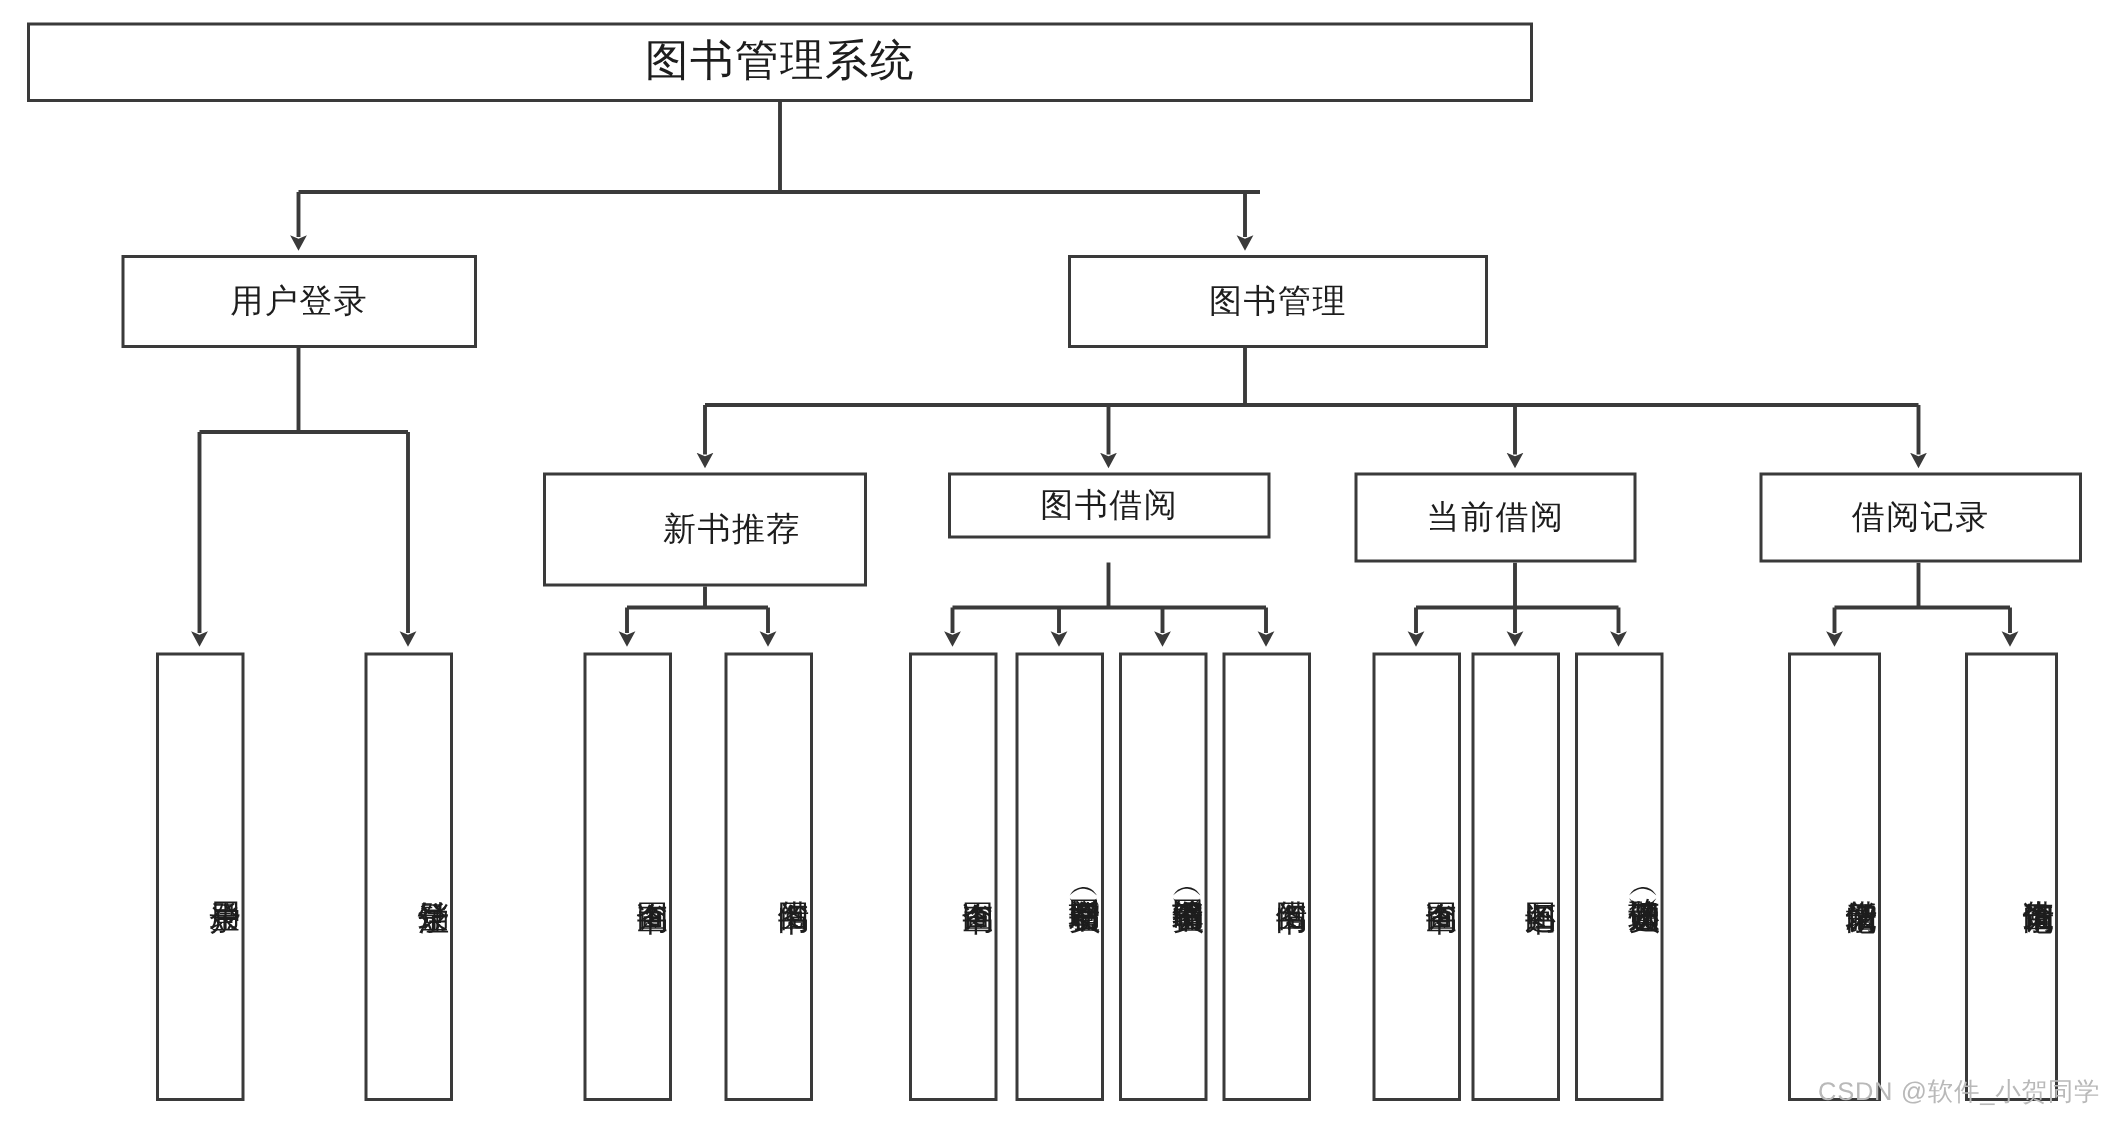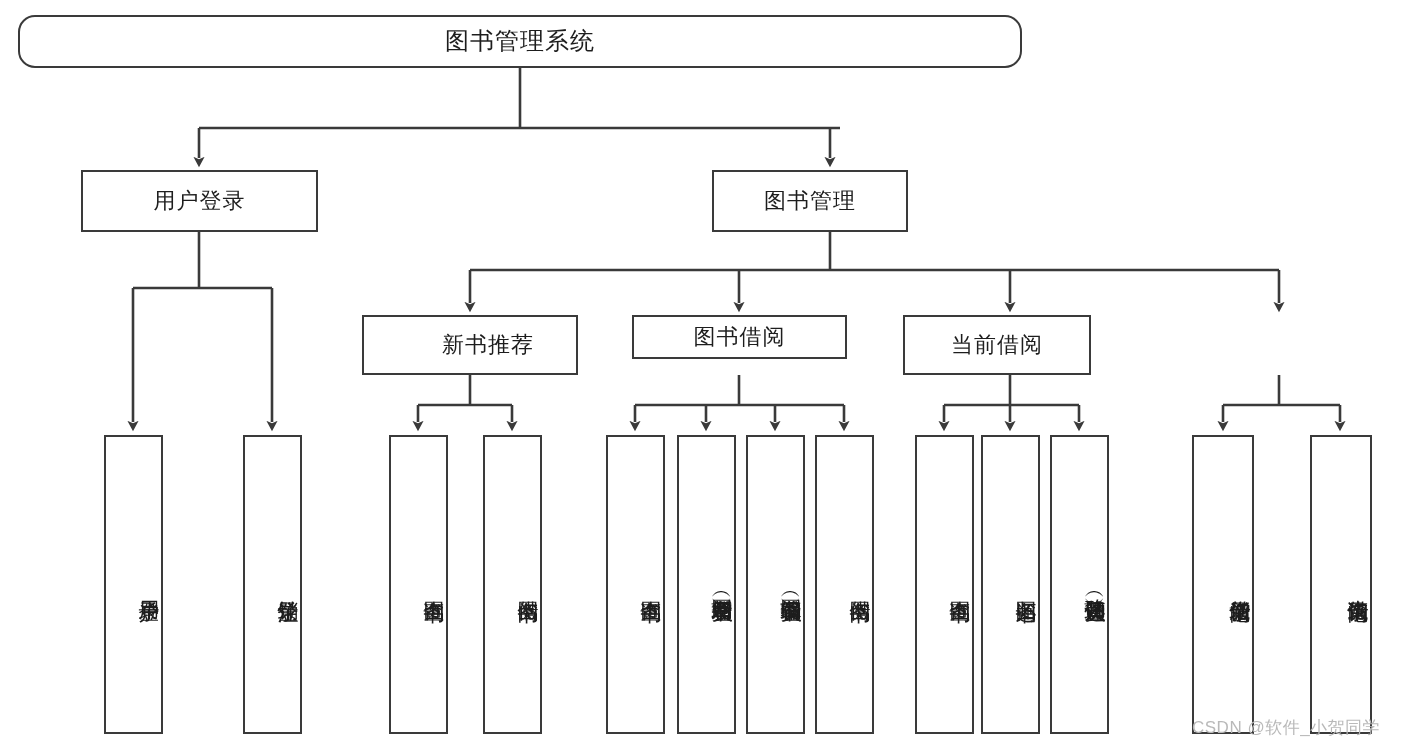--- a/index.html
+++ b/index.html
@@ -45,22 +45,21 @@
   .node.vert {
     font-size: 21px;
     letter-spacing: 0.5px;
     writing-mode: vertical-rl;
     text-orientation: upright;
     padding: 8px 0;
     align-items: flex-start;
     justify-content: center;
   }
   .node.root {
-    font-size: 24px;
-    border-radius: 17px;
+    font-size: 29px;
   }
   .watermark {
     position: absolute;
     font-size: 17px;
     color: #b9b9b9;
     white-space: nowrap;
     letter-spacing: 0.5px;
   }
 </style>
 </head>
@@ -118,32 +117,35 @@
     </g>
   </svg>
 
   <div class="node horiz root" style="left:18px; top:15px; width:1004px; height:53px;">
     <span>图书管理系统</span>
   </div>
 
   <div class="node horiz" style="left:81px; top:170px; width:237px; height:62px;">
     <span>用户登录</span>
   </div>
-  <div class="node horiz" style="left:712px; top:170px; width:196px; height:62px;">
+  <div class="node horiz" style="left:712px; top:170px; width:280px; height:62px;">
     <span>图书管理</span>
   </div>
 
-  <div class="node horiz" style="left:362px; top:315px; width:216px; height:60px;padding-left:36px;">
+  <div class="node horiz" style="left:362px; top:315px; width:216px; height:76px;padding-left:36px;">
     <span>新书推荐</span>
   </div>
   <div class="node horiz" style="left:632px; top:315px; width:215px; height:44px;">
     <span>图书借阅</span>
   </div>
   <div class="node horiz" style="left:903px; top:315px; width:188px; height:60px;">
     <span>当前借阅</span>
+  </div>
+  <div class="node horiz" style="left:1173px; top:315px; width:215px; height:60px;">
+    <span>借阅记录</span>
   </div>
 
   <div class="node vert" style="left:104px; top:435px; width:59px; height:299px;">
     <span>用户登录</span>
   </div>
   <div class="node vert" style="left:243px; top:435px; width:59px; height:299px;">
     <span>注销登录</span>
   </div>
 
   <div class="node vert" style="left:389px; top:435px; width:59px; height:299px;">
@@ -176,15 +178,15 @@
     <span>确认归还（管理员）</span>
   </div>
 
   <div class="node vert" style="left:1192px; top:435px; width:62px; height:299px;">
     <span>新增借阅记录</span>
   </div>
   <div class="node vert" style="left:1310px; top:435px; width:62px; height:299px;">
     <span>查询借阅记录</span>
   </div>
 
-  <div class="watermark" style="left:1192px; top:716px;">CSDN @软件_小贺同学</div>
+  <div class="watermark" style="left:1192px; top:716px;padding-left:20px;">CSDN @软件_小贺同学</div>
 
 </div>
 
 </body></html>

